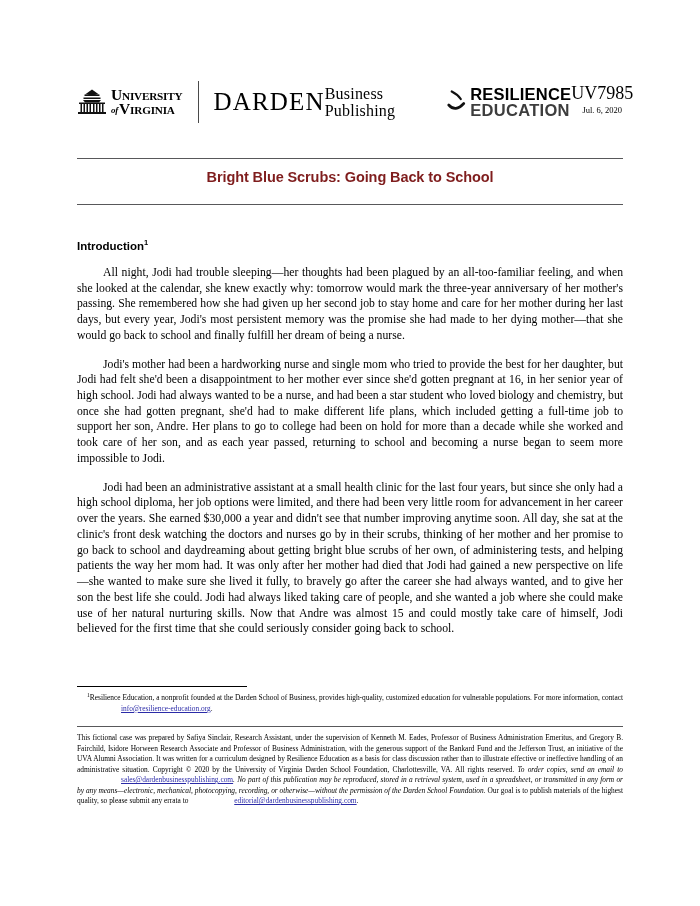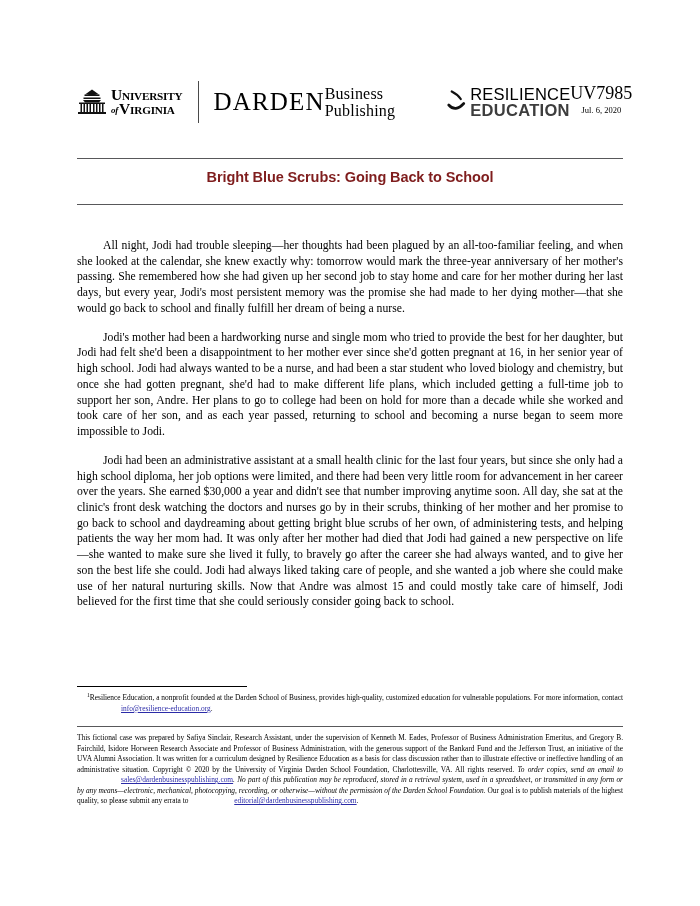--- a/index.html
+++ b/index.html
@@ -106,21 +106,21 @@
     margin-right: 3px;
   }
   .res-text {
     display: flex;
     flex-direction: column;
     line-height: 1.0;
     font-family: "Liberation Sans", sans-serif;
   }
   .res-top {
     font-size: 16.5px;
-    font-weight: normal;
+    font-weight: bold;
     letter-spacing: 0.2px;
   }
   .res-bottom {
     font-size: 16.5px;
     font-weight: bold;
     letter-spacing: 0.3px;
     color: #3d3d3d;
   }
 
   .doc-id {
@@ -300,20 +300,21 @@
       <div class="doc-number">UV7985</div>
       <div class="doc-date">Jul. 6, 2020</div>
     </div>
   </div>
 
   <div class="rule rule-top"></div>
   <div class="doc-title">Bright Blue Scrubs: Going Back to School</div>
   <div class="rule rule-bottom"></div>
 
   <div class="body-area">
+    <h2 class="section-heading"><span>Introduction</span><sup>1</sup></h2>
     <p class="body">All night, Jodi had trouble sleeping—her thoughts had been plagued by an all-too-familiar feeling, and when she looked at the calendar, she knew exactly why: tomorrow would mark the three-year anniversary of her mother's passing. She remembered how she had given up her second job to stay home and care for her mother during her last days, but every year, Jodi's most persistent memory was the promise she had made to her dying mother—that she would go back to school and finally fulfill her dream of being a nurse.</p>
     <p class="body">Jodi's mother had been a hardworking nurse and single mom who tried to provide the best for her daughter, but Jodi had felt she'd been a disappointment to her mother ever since she'd gotten pregnant at 16, in her senior year of high school. Jodi had always wanted to be a nurse, and had been a star student who loved biology and chemistry, but once she had gotten pregnant, she'd had to make different life plans, which included getting a full-time job to support her son, Andre. Her plans to go to college had been on hold for more than a decade while she worked and took care of her son, and as each year passed, returning to school and becoming a nurse began to seem more impossible to Jodi.</p>
     <p class="body">Jodi had been an administrative assistant at a small health clinic for the last four years, but since she only had a high school diploma, her job options were limited, and there had been very little room for advancement in her career over the years. She earned $30,000 a year and didn't see that number improving anytime soon. All day, she sat at the clinic's front desk watching the doctors and nurses go by in their scrubs, thinking of her mother and her promise to go back to school and daydreaming about getting bright blue scrubs of her own, of administering tests, and helping patients the way her mom had. It was only after her mother had died that Jodi had gained a new perspective on life—she wanted to make sure she lived it fully, to bravely go after the career she had always wanted, and to give her son the best life she could. Jodi had always liked taking care of people, and she wanted a job where she could make use of her natural nurturing skills. Now that Andre was almost 15 and could mostly take care of himself, Jodi believed for the first time that she could seriously consider going back to school.</p>
   </div>
 
   <div class="footnote-rule"></div>
   <div class="footnote">
     <span class="indent"></span><sup>1</sup><span>Resilience Education, a nonprofit founded at the Darden School of Business, provides high-quality, customized education for vulnerable populations. For more information, contact </span><a class="link" href="#">info@resilience-education.org</a><span>.</span>
   </div>
 

